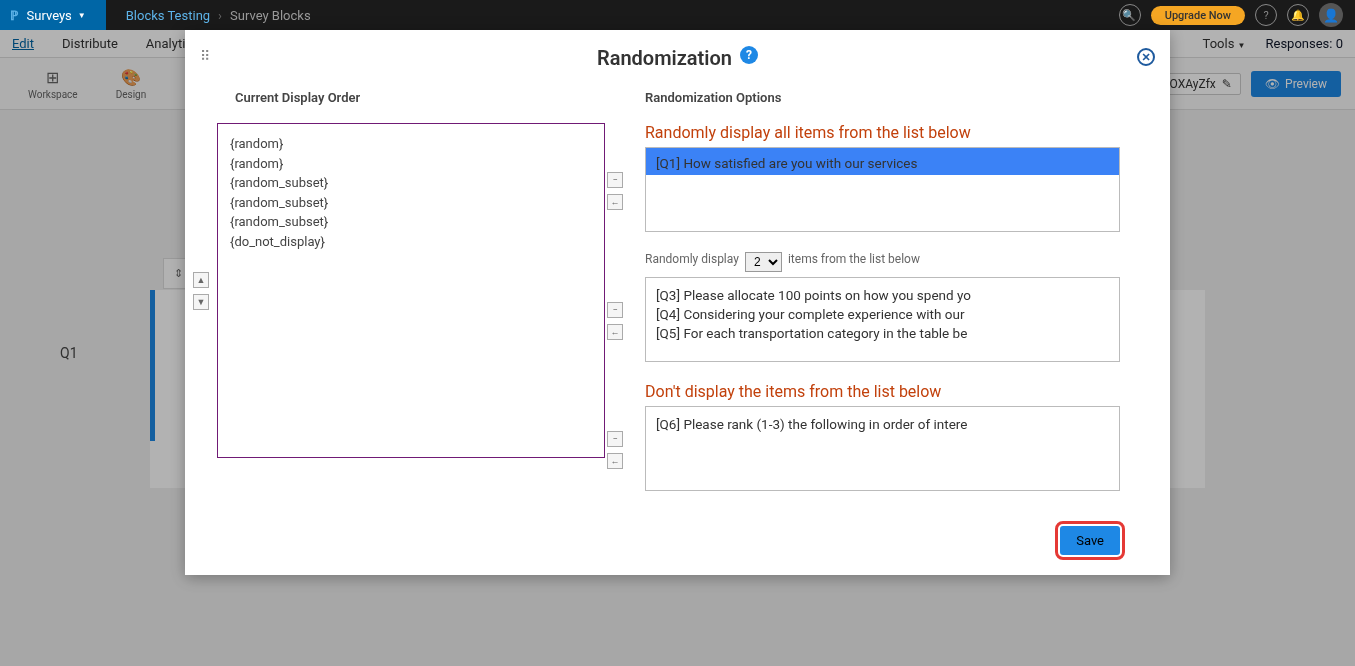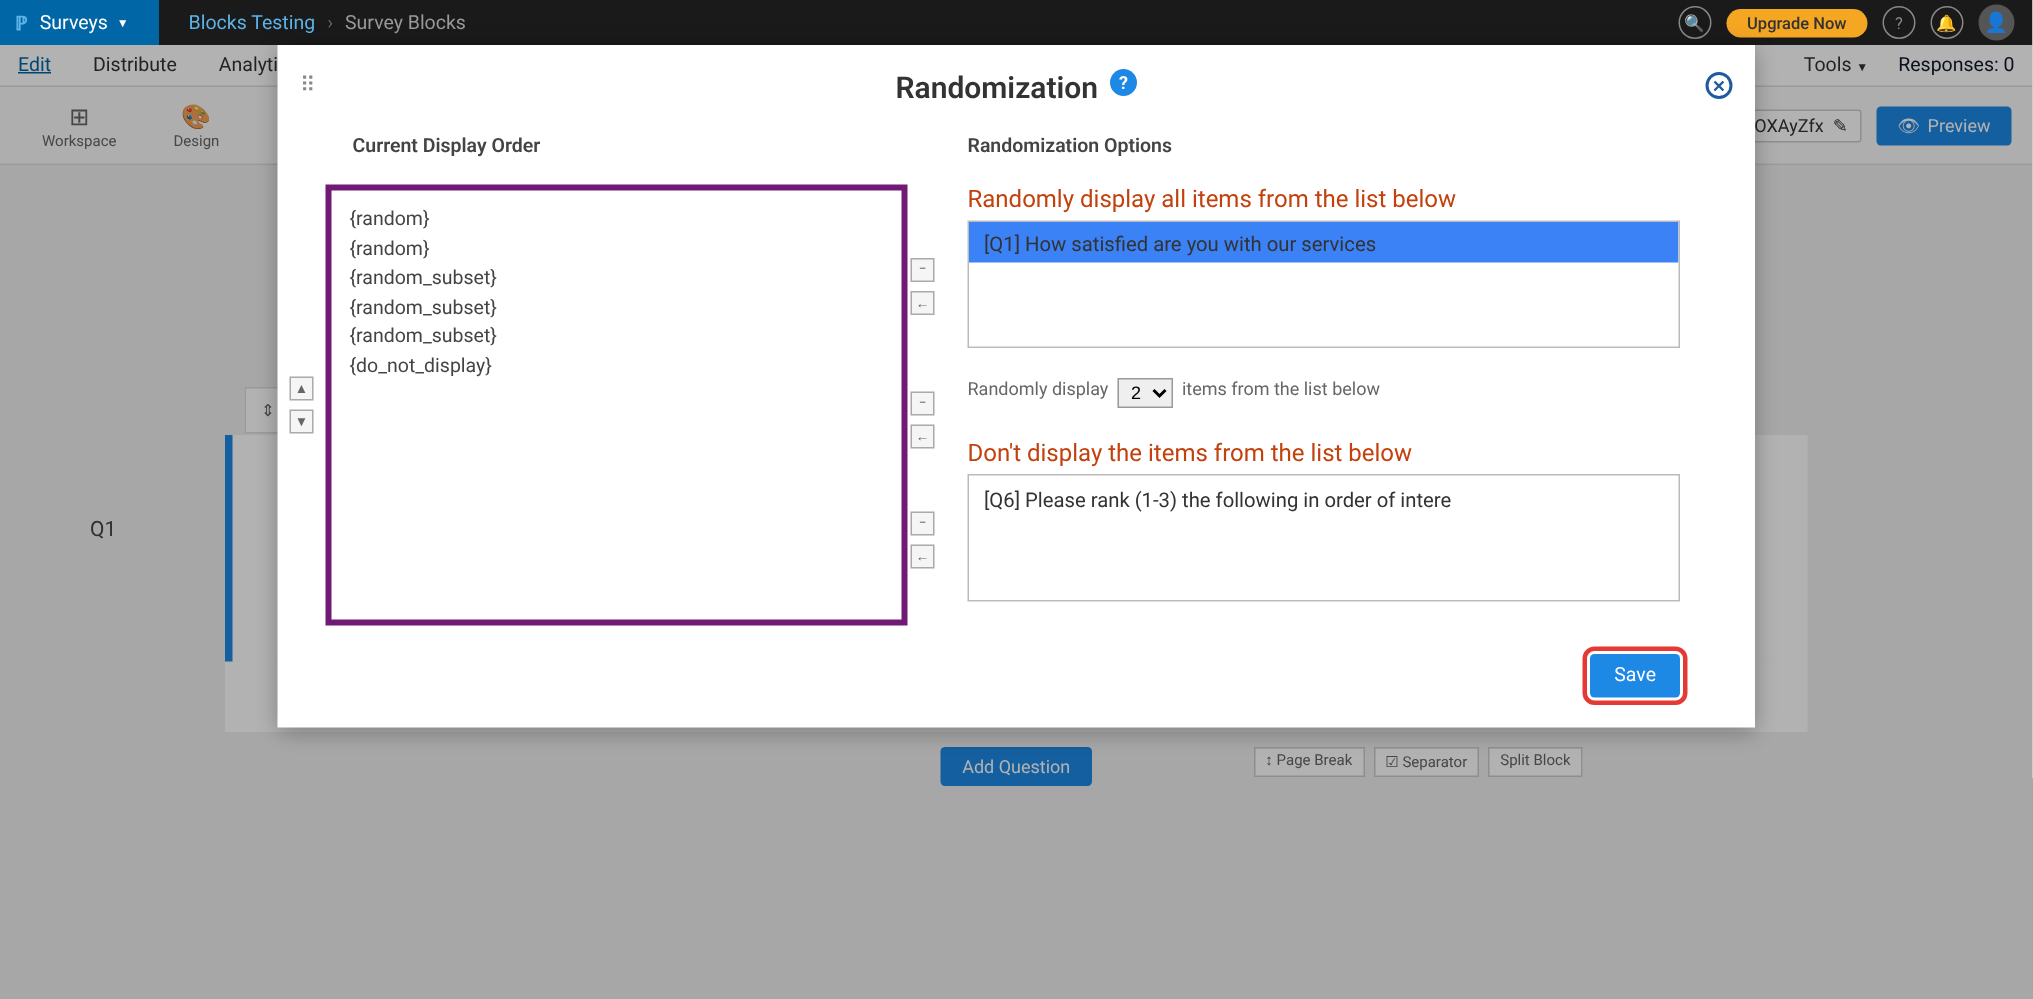--- a/index.html
+++ b/index.html
@@ -244,22 +244,22 @@
       border: 1px solid #aaa;
       background: #f5f5f5;
       display: flex;
       align-items: center;
       justify-content: center;
       font-size: 9px;
       cursor: pointer;
       color: #666;
     }
     .display-order-box {
-      border: 4px solid #701a75;
-      height: 294px;
+      border: 1px solid #701a75;
+      height: 335px;
       padding: 10px 12px;
       font-size: 13px;
       color: #444;
       flex: 1;
     }
     .display-order-box div { line-height: 1.5; }
     
     .opt-section { margin-bottom: 20px; position: relative; }
     .opt-label { font-size: 16px; color: #c2410c; margin-bottom: 5px; }
     .opt-box {
@@ -299,21 +299,21 @@
       font-size: 12px;
     }
     
     .modal-footer {
       display: flex;
       justify-content: flex-end;
       margin-top: 15px;
     }
     .save-btn {
       background: #1e88e5;
-      color: #ffffff;
+      color: #000000;
       padding: 7px 16px;
       border-radius: 3px;
       font-size: 13px;
       cursor: pointer;
       outline: 3px solid #e53935;
       outline-offset: 2px;
       text-align: right;
     }
     
     
@@ -536,20 +536,25 @@
       <div class="opt-section">
         <div class="subset-label">
           <span>Randomly display</span>
           <select><option>2</option></select>
           <span>items from the list below</span>
         </div>
         <div class="opt-arrows">
           <div class="arrow-btn">−</div>
           <div class="arrow-btn">←</div>
         </div>
+        <div class="opt-box sel2">
+          <div>[Q3] Please allocate 100 points on how you spend yo</div>
+          <div>[Q4] Considering your complete experience with our</div>
+          <div>[Q5] For each transportation category in the table be</div>
+        </div>
       </div>
 
       <div class="opt-section">
         <div class="opt-label">Don't display the items from the list below</div>
         <div class="opt-arrows">
           <div class="arrow-btn">−</div>
           <div class="arrow-btn">←</div>
         </div>
         <div class="opt-box sel2">
           <div>[Q6] Please rank (1-3) the following in order of intere</div>

